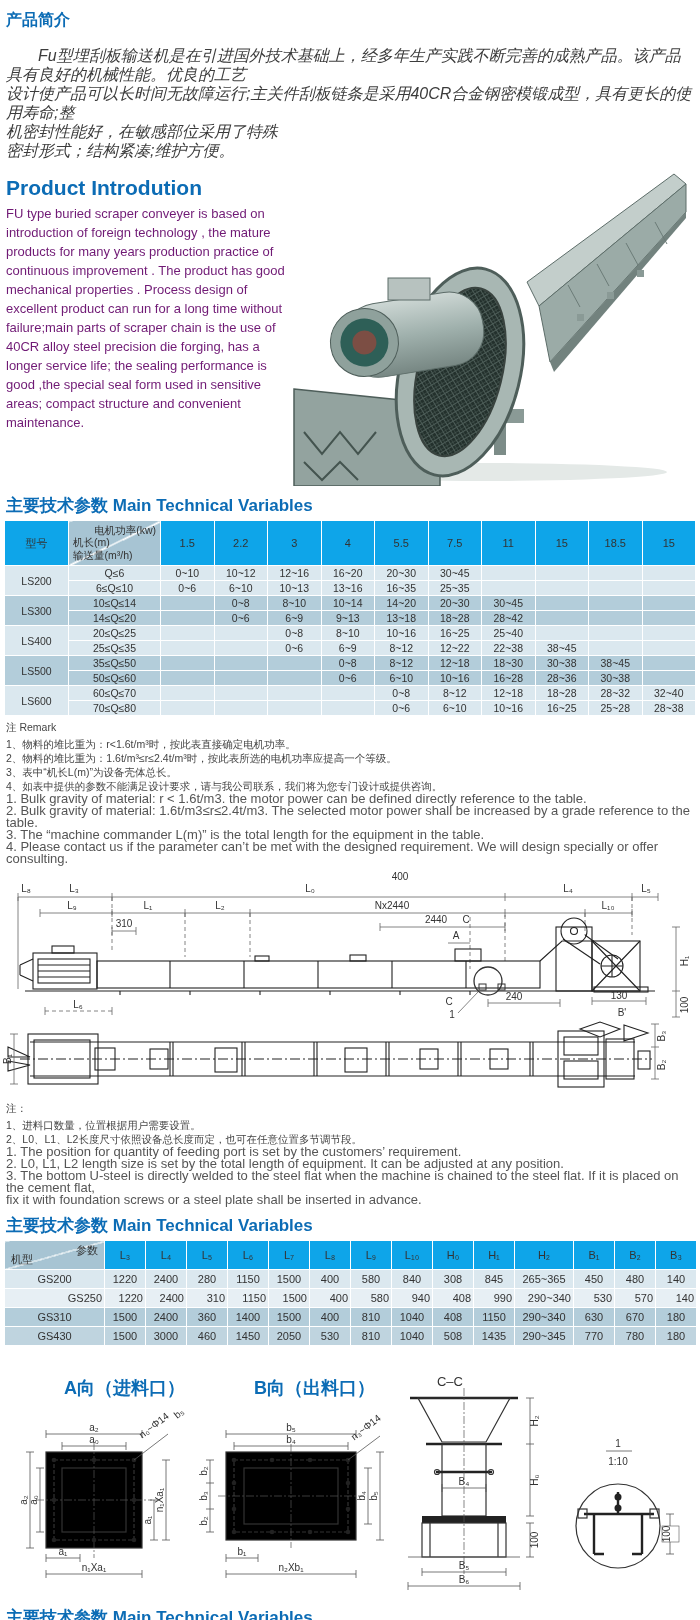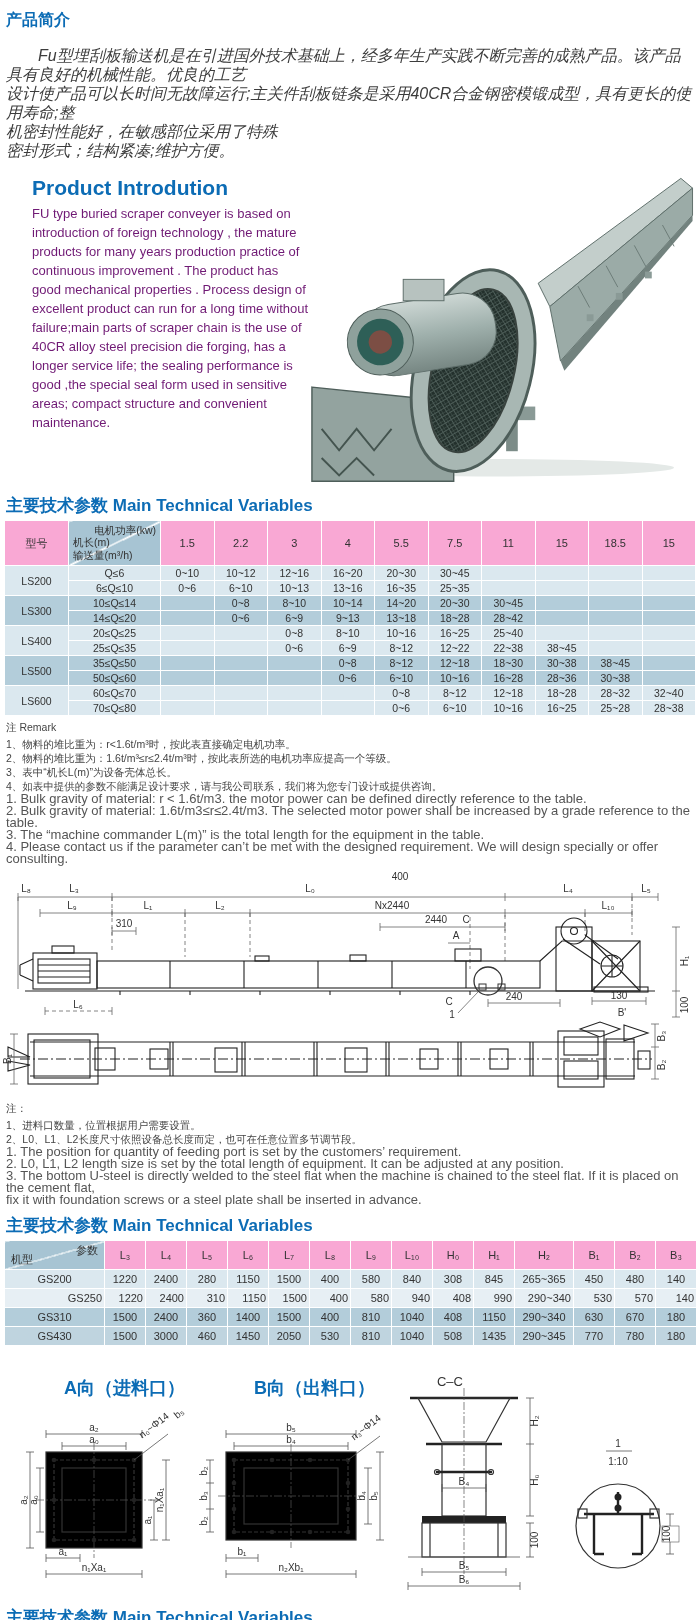--- a/index.html
+++ b/index.html
@@ -1,27 +1,27 @@
 <!DOCTYPE html>
 <html><head>
 <meta charset="utf-8">
 <style>
   html,body{margin:0;padding:0;background:#fff;}
   body{width:700px;font-family:"Liberation Sans",sans-serif;color:#3c3c3c;}
   .wrap{width:700px;overflow:hidden;}
   h1{color:#0c6cb5;font-size:16px;font-weight:bold;margin:10px 0 2px 6px;}
   .cn-body{font-size:16px;line-height:19px;margin:15px 4px 0 6px;white-space:pre-line;color:#3c3c3c;font-style:italic;}
   .intro-row{display:flex;margin-top:4px;}
-  .intro-left{width:292px;padding-left:6px;box-sizing:border-box;margin-left:26px;}
+  .intro-left{width:292px;padding-left:6px;box-sizing:border-box;}
   h2{color:#0c6cb5;font-size:21px;font-weight:bold;margin:12px 0 4px 0;}
   .en-body{font-size:13px;line-height:19px;color:#701a75;}
   .photo{width:402px;height:322px;}
   h3.sec{color:#0c6cb5;font-size:17px;font-weight:bold;margin:8px 0 3px 6px;}
   table{border-collapse:collapse;table-layout:fixed;width:692px;margin:0 0 0 4px;}
-  th{background:#f9a8d4;font-weight:normal;font-size:11px;color:#333;border:1px solid #fff;padding:0;}
+  th{background:#0ea5e9;font-weight:normal;font-size:11px;color:#333;border:1px solid #fff;padding:0;}
   td{border:1px solid #fff;text-align:center;padding:1px 2px;color:#333;}
   .t1 td{font-size:10.5px;height:12px;}
   .t1 th{height:44px;}
   .t23 td{font-size:11px;height:16px;}
   .t23 th{height:28px;}
   .sh-a td{background:#dbe8ef;}
   .sh-b td{background:#e7eff4;text-align:right;}
   .sh-c td{background:#b3cdda;}
   .sh-d td{background:#bfd4df;text-align:center;}
   .corner{position:relative;background-image:linear-gradient(to bottom right,rgba(0,0,0,0) 49%, #fff 49%, #fff 51%, rgba(0,0,0,0) 51%);background-color:#a7c4d3;}

